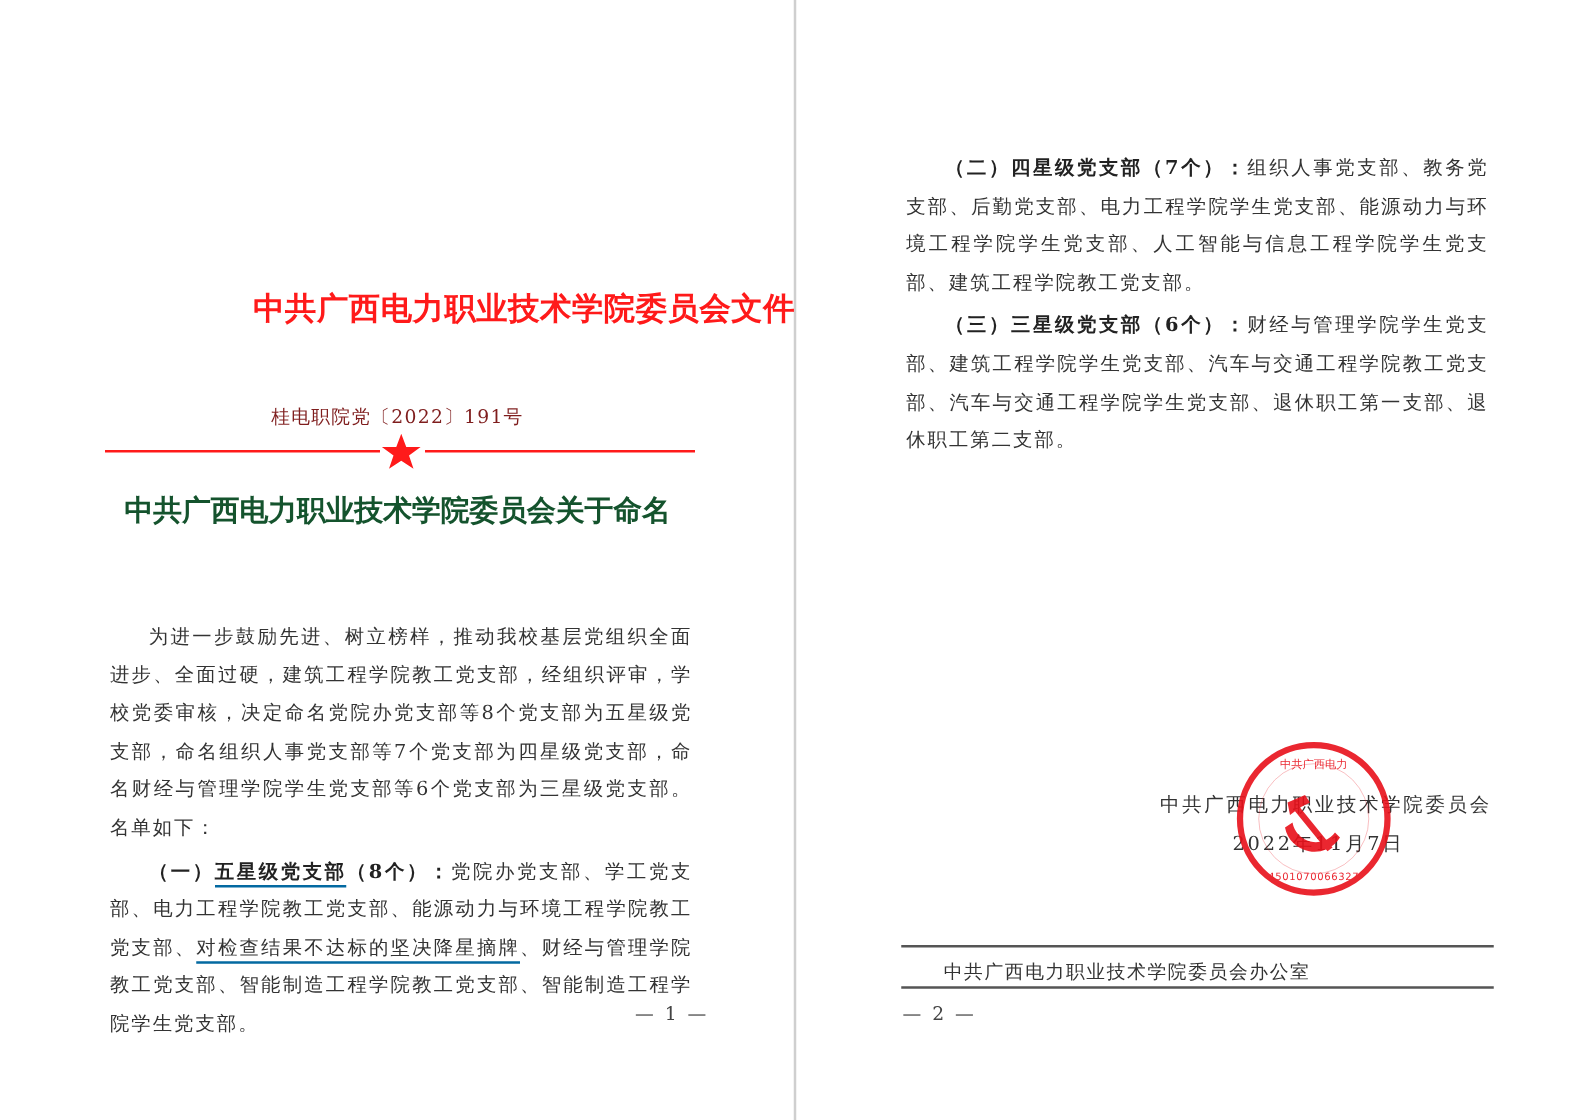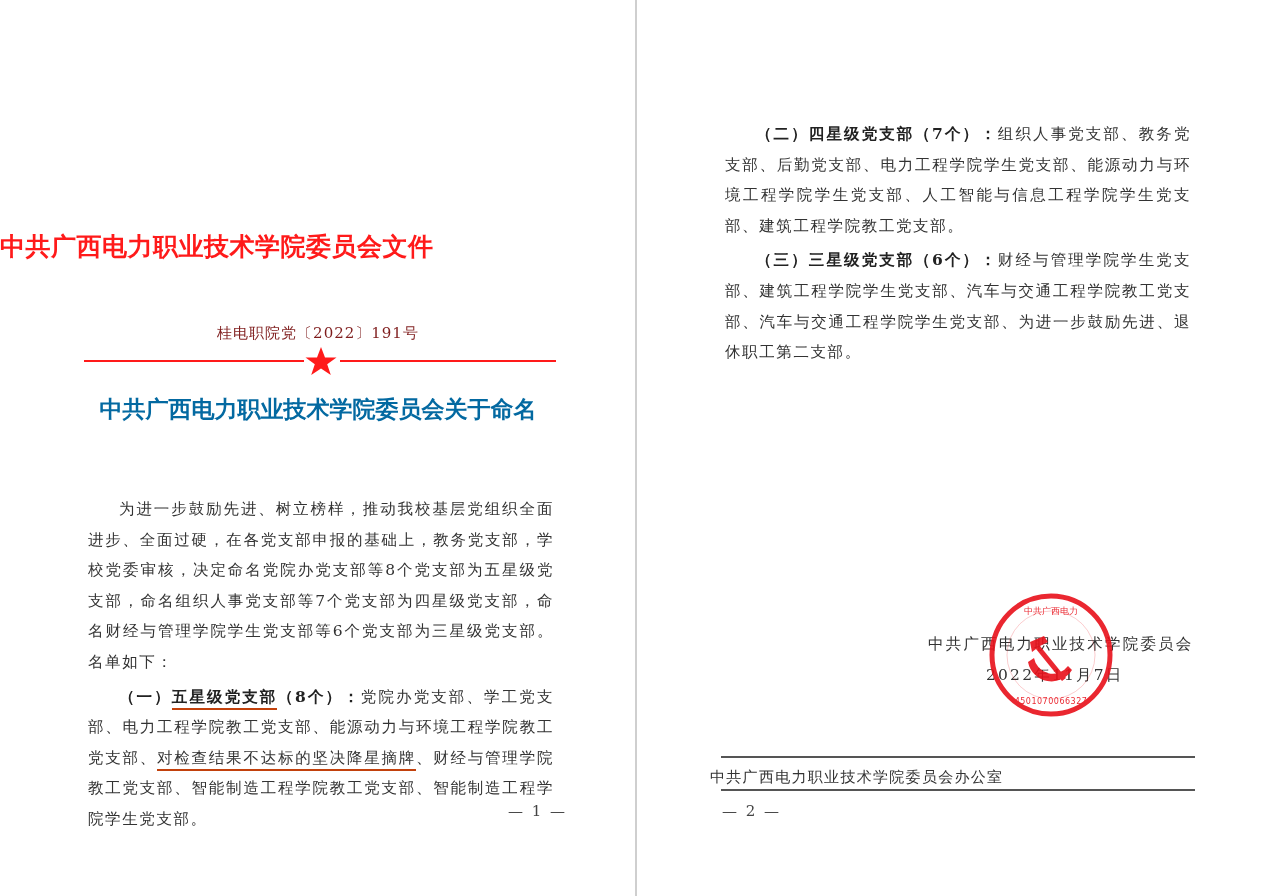--- a/index.html
+++ b/index.html
@@ -6,56 +6,56 @@
   body {
     width:1272px; height:896px; background:#ffffff; position:relative; overflow:hidden;
     font-family:"DejaVu Serif","Liberation Serif",serif; color:#333;
   }
   .page { position:absolute; top:0; height:896px; background:#fff; }
   .page-left { left:0; width:636px; }
   .page-right { left:637px; width:635px; }
   .divider { position:absolute; left:635px; top:0; width:2px; height:896px; background:#cfcfcf; }
 
   .red-title {
-    position:absolute; left:0; width:636px; top:230px; text-align:left;
+    position:absolute; left:0; width:636px; top:230px; text-align:right;
     color:#ff1a1a; font-family:"DejaVu Sans","Liberation Sans",sans-serif;
     font-weight:bold; font-size:25px; letter-spacing:0.5px;
   }
   .doc-number {
     position:absolute; left:0; width:636px; top:324px; text-align:center;
     font-size:15px; color:#7f1d1d; letter-spacing:1px;
   }
   .red-rule { position:absolute; top:360px; height:2px; background:#ff1a1a; }
   .red-rule.l { left:84px; width:220px; }
   .red-rule.r { left:340px; width:216px; }
   .star { position:absolute; left:304px; top:346px; width:34px; height:30px; }
 
   .doc-heading {
     position:absolute; left:0; width:636px; top:392px; text-align:center;
-    font-size:23px; font-weight:bold; color:#0369a1; line-height:34px;
+    font-size:23px; font-weight:bold; color:#14532d; line-height:34px;
   }
   .body-text {
     position:absolute; font-size:15.5px; line-height:30.6px; color:#333;
     letter-spacing:1.6px; text-align:justify;
   }
   .body-text p { margin:4px; }
   .indent { text-indent:2em; }
   .bold { font-weight:bold; color:#222; }
-  .ul-red { border-bottom:2px solid #c2410c; padding-bottom:2px; }
+  .ul-red { border-bottom:2px solid #0369a1; padding-bottom:2px; }
 
   .page-num { position:absolute; font-size:15px; color:#444; letter-spacing:2px; }
 
   .signature {
     position:absolute; font-size:15.5px; color:#333; letter-spacing:2.2px;
   }
   .seal { position:absolute; left:988px; top:592px; width:126px; height:126px; }
 
   .footer-rule { position:absolute; left:721px; width:474px; height:1.5px; background:#555; }
   .footer-line {
-    position:absolute; left:710px; top:768px; width:474px; font-size:15px;
+    position:absolute; left:755px; top:768px; width:474px; font-size:15px;
     color:#333; display:flex; justify-content:space-between; letter-spacing:1.3px;
   }
 </style>
 </head>
 <body>
 
 <div class="page page-left"></div>
 <div class="page page-right"></div>
 <div class="divider"></div>
 
@@ -65,28 +65,28 @@
 <svg class="star" viewBox="0 0 34 30">
   <polygon points="17,1 21,11.5 32.5,11.5 23.2,18.3 26.8,29 17,22.5 7.2,29 10.8,18.3 1.5,11.5 13,11.5" fill="#ff1a1a"></polygon>
 </svg>
 <div class="red-rule r"></div>
 
 <div class="doc-heading">
   <div>中共广西电力职业技术学院委员会关于命名</div>
 </div>
 
 <div class="body-text" style="left:84px; top:490px; width:474px;">
-  <p class="indent">为进一步鼓励先进、树立榜样，推动我校基层党组织全面进步、全面过硬，在各党支部申报的基础上，教务党支部，学校党委审核，决定命名党院办党支部等8个党支部为五星级党支部，命名组织人事党支部等7个党支部为四星级党支部，命名财经与管理学院学生党支部等6个党支部为三星级党支部。名单如下：</p>
+  <p class="indent">为进一步鼓励先进、树立榜样，推动我校基层党组织全面进步、全面过硬，建筑工程学院教工党支部，经组织评审，学校党委审核，决定命名党院办党支部等8个党支部为五星级党支部，命名组织人事党支部等7个党支部为四星级党支部，命名财经与管理学院学生党支部等6个党支部为三星级党支部。名单如下：</p>
   <p class="indent"><span class="bold">（一）</span><span class="bold ul-red">五星级党支部</span><span class="bold">（8个）：</span><span>党院办党支部、学工党支部、电力工程学院教工党支部、能源动力与环境工程学院教工党支部、</span><span class="ul-red">对检查结果不达标的坚决降星摘牌</span><span>、财经与管理学院教工党支部、智能制造工程学院教工党支部、智能制造工程学院学生党支部。</span></p>
 </div>
 <div class="page-num" style="left:508px; top:802px;">— 1 —</div>
 
 <div class="body-text" style="left:721px; top:115px; width:474px;">
   <p class="indent"><span class="bold">（二）</span><span class="bold">四星级党支部</span><span class="bold">（7个）：</span><span>组织人事党支部、教务党支部、后勤党支部、电力工程学院学生党支部、能源动力与环境工程学院学生党支部、人工智能与信息工程学院学生党支部、建筑工程学院教工党支部。</span></p>
-  <p class="indent"><span class="bold">（三）</span><span class="bold">三星级党支部</span><span class="bold">（6个）：</span><span>财经与管理学院学生党支部、建筑工程学院学生党支部、汽车与交通工程学院教工党支部、汽车与交通工程学院学生党支部、为进一步鼓励先进、退休职工第二支部。</span></p>
+  <p class="indent"><span class="bold">（三）</span><span class="bold">三星级党支部</span><span class="bold">（6个）：</span><span>财经与管理学院学生党支部、建筑工程学院学生党支部、汽车与交通工程学院教工党支部、汽车与交通工程学院学生党支部、退休职工第一支部、退休职工第二支部。</span></p>
 </div>
 
 <div class="signature" style="left:928px; top:634px;">中共广西电力职业技术学院委员会</div>
 <div class="signature" style="left:986px; top:665px;">2022年11月7日</div>
 
 <svg class="seal" viewBox="0 0 126 126" style="opacity:0.9;">
   <circle cx="63" cy="63" r="59" fill="none" stroke="#e8101a" stroke-width="5"></circle>
   <circle cx="63" cy="63" r="44" fill="none" stroke="#e8101a" stroke-width="0.6" opacity="0.4"></circle>
 
   <path d="M40,70 A24,24 0 0 0 84,78 L80,74 A19,19 0 0 1 46,66 Z" fill="#e8101a"></path>

